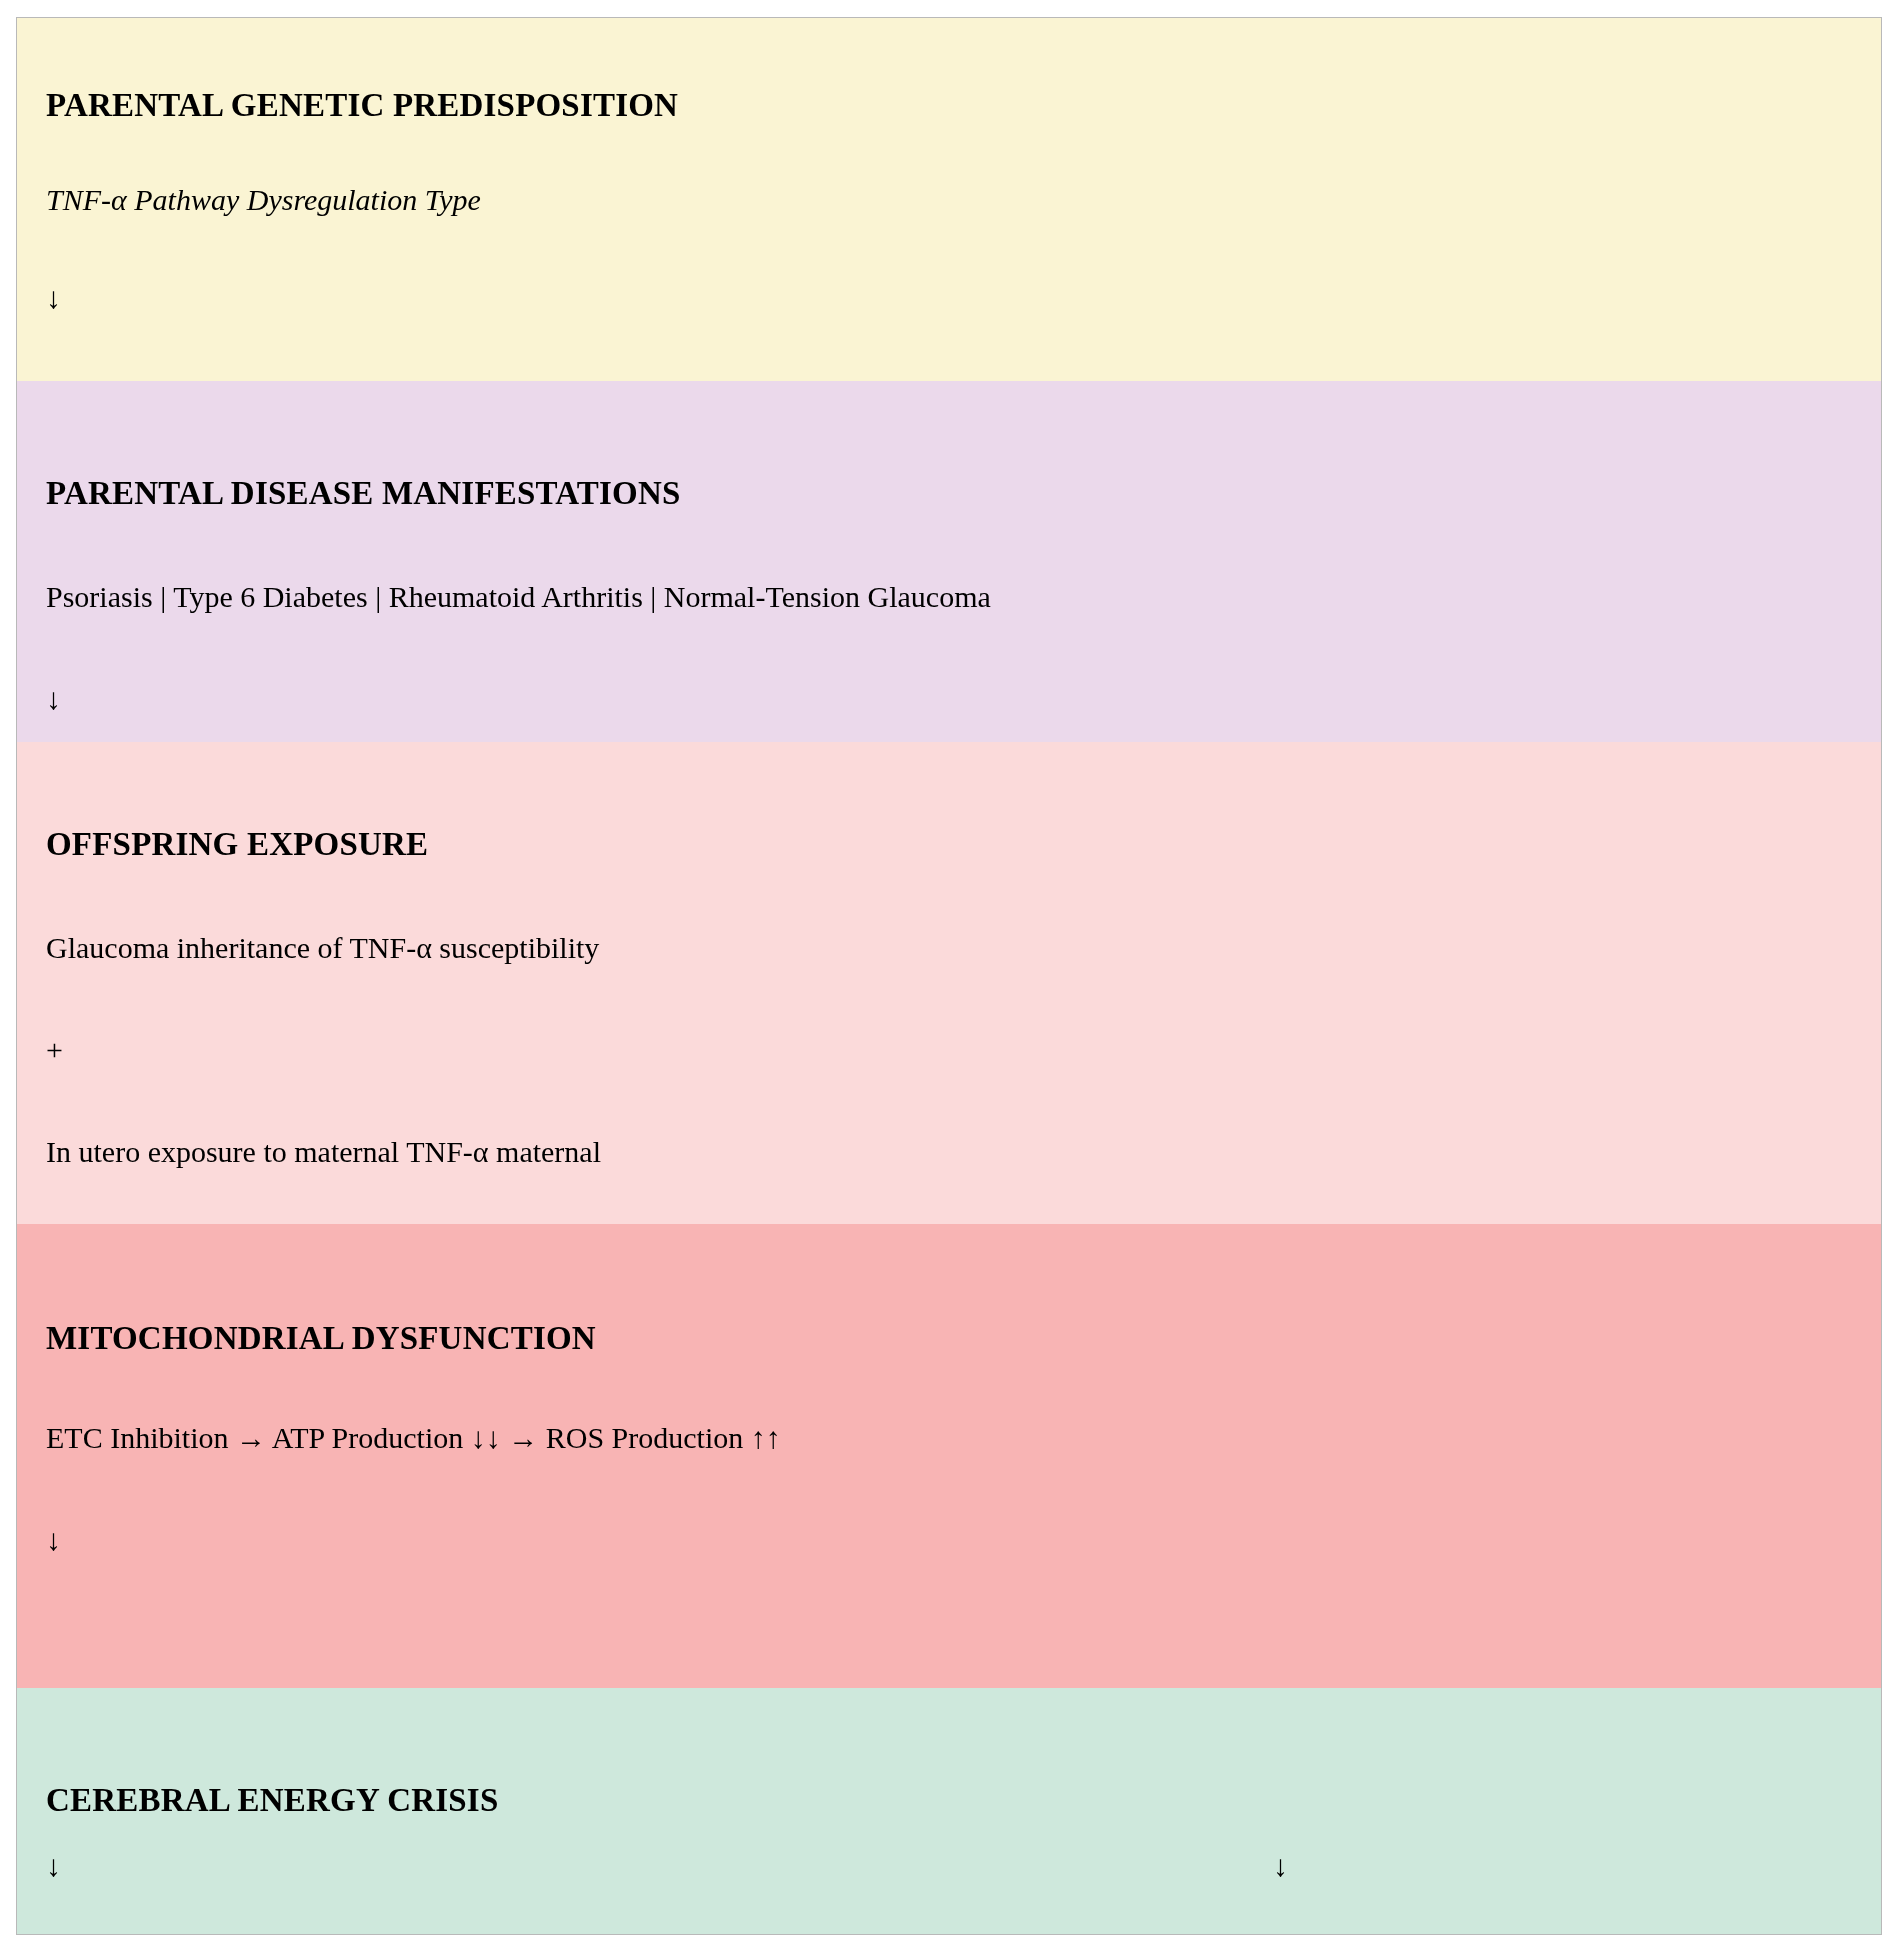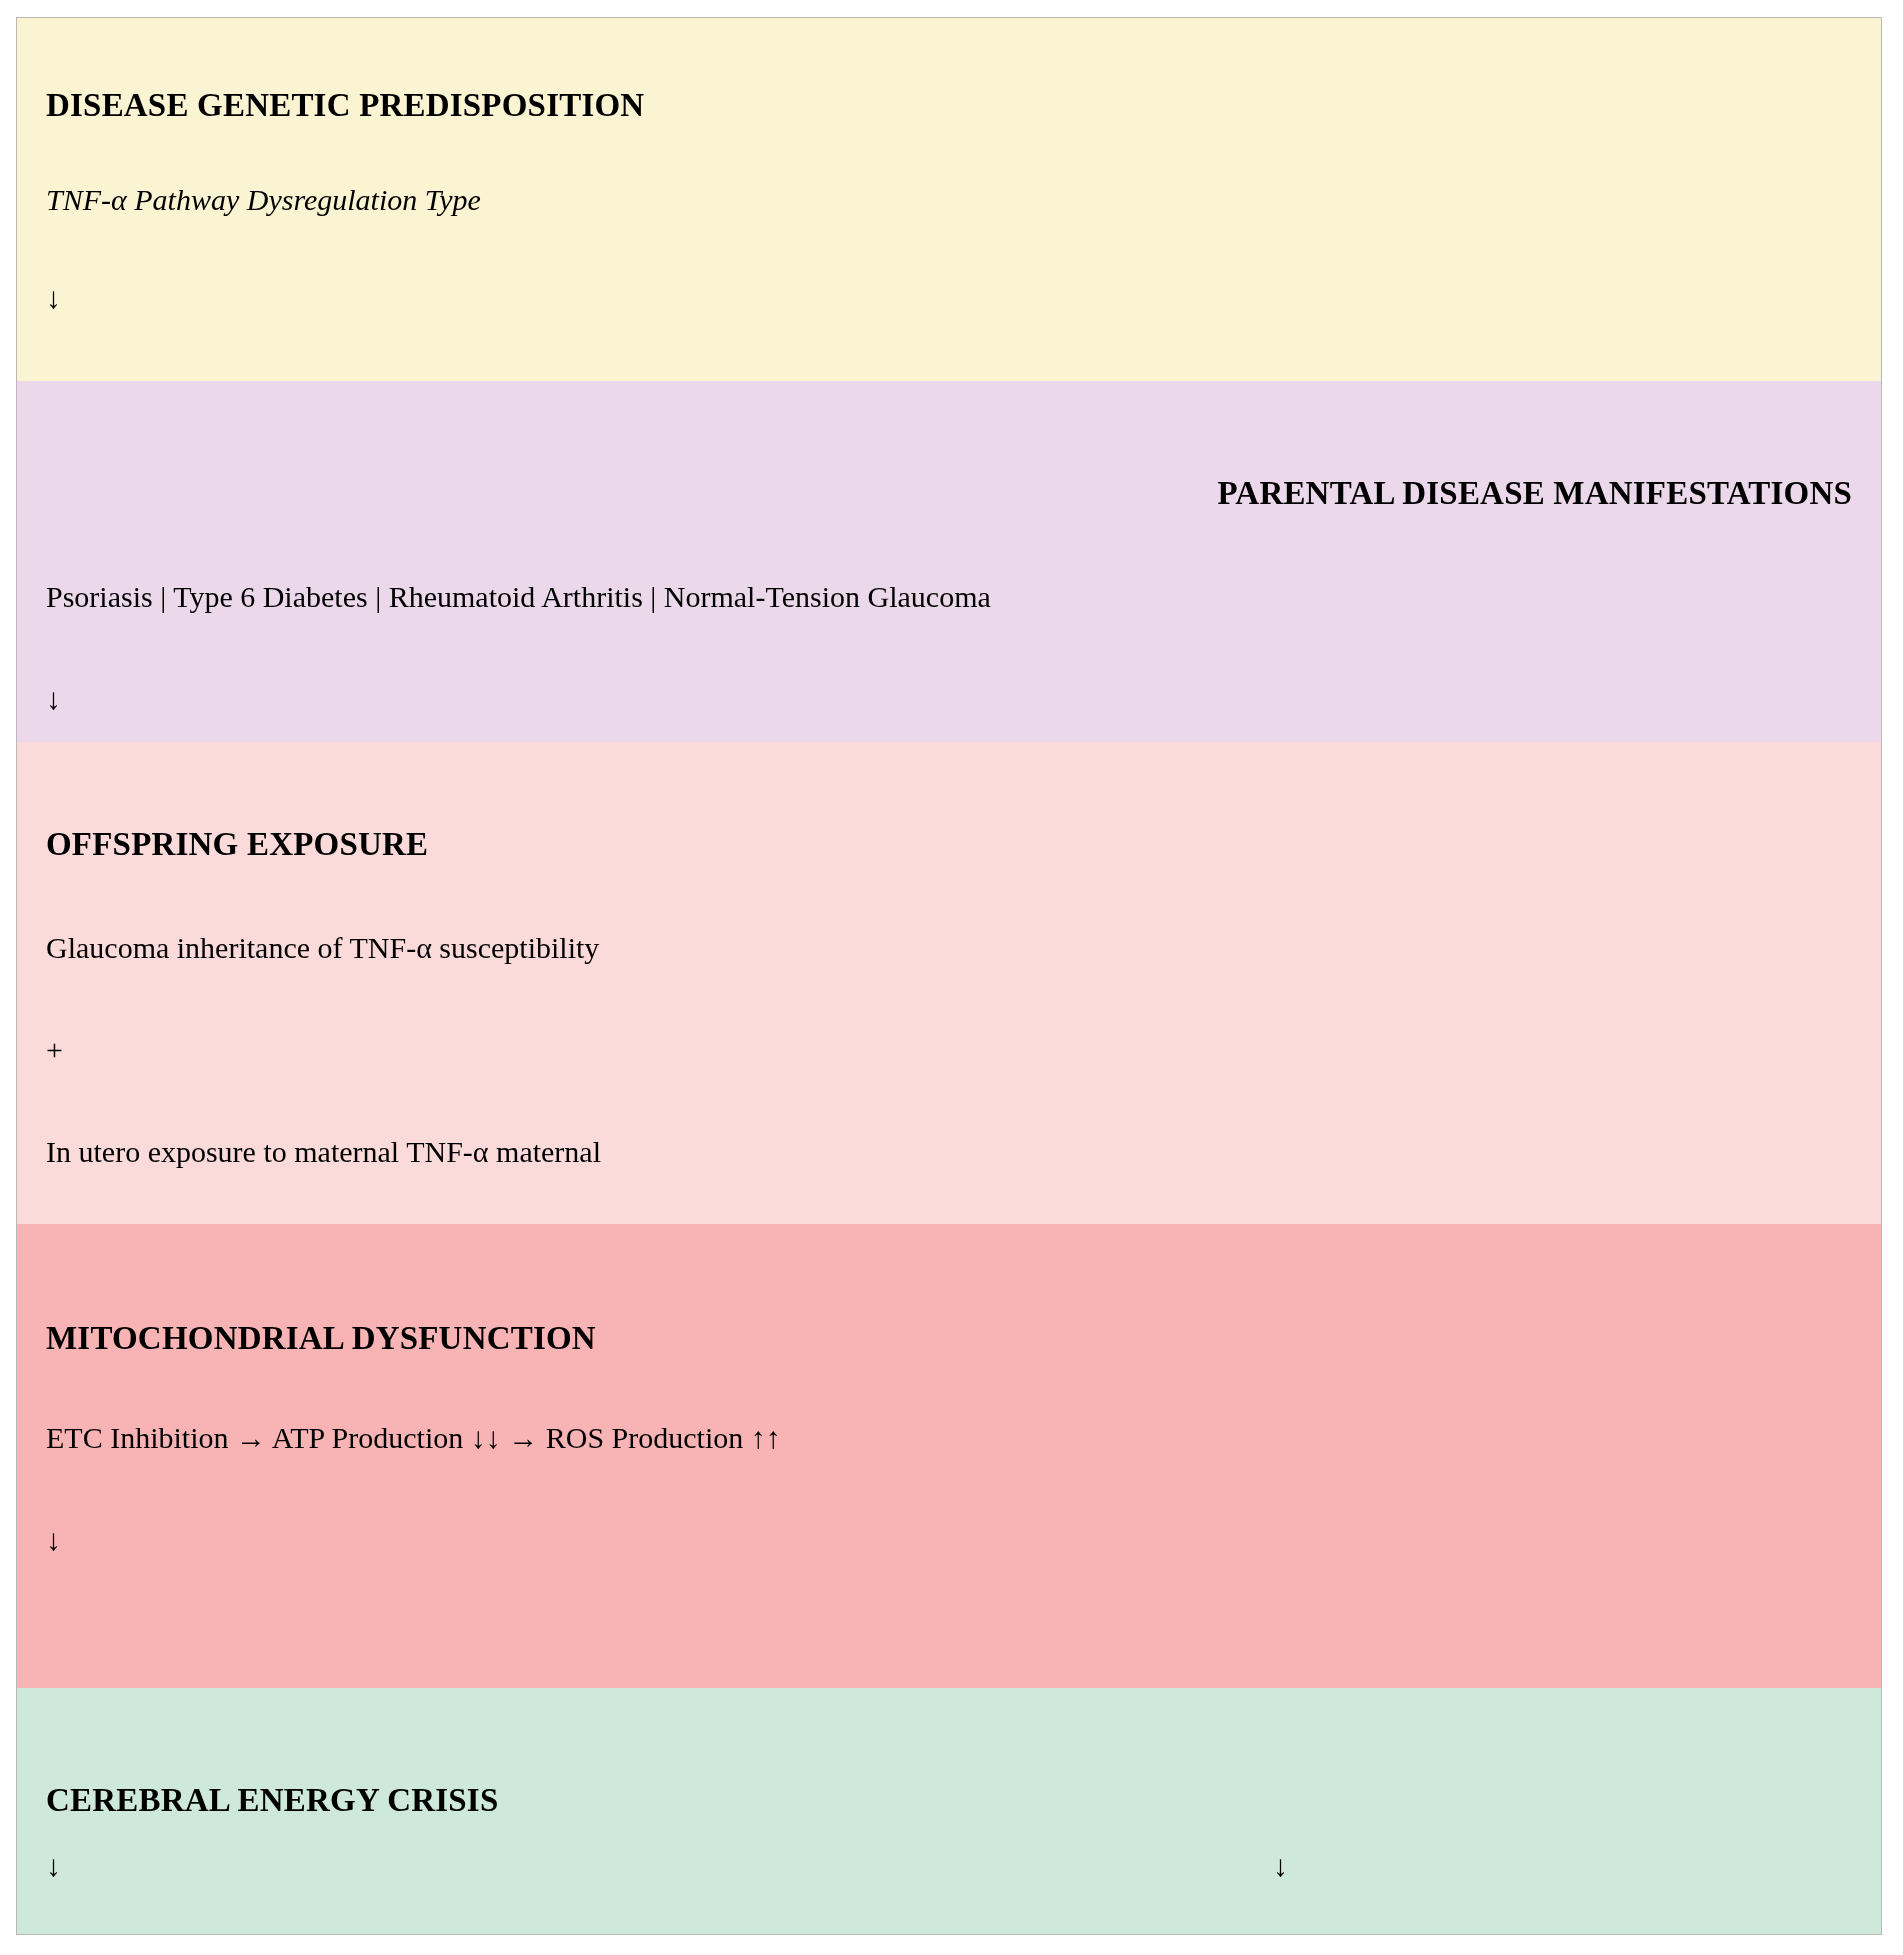--- a/index.html
+++ b/index.html
@@ -66,21 +66,21 @@
   }
 
   
   #band-genetic-predisposition { height: 363px; padding-top: 0; }
   #band-genetic-predisposition .band-title { margin-top: 71px; }
   #band-genetic-predisposition .band-text  { margin-top: 63px; }
   #band-genetic-predisposition .arrow-row  { margin-top: 68px; }
 
   
   #band-disease-manifestations { height: 361px; }
-  #band-disease-manifestations .band-title { margin-top: 96px; text-align: right; }
+  #band-disease-manifestations .band-title { margin-top: 96px; }
   #band-disease-manifestations .band-text  { margin-top: 72px; }
   #band-disease-manifestations .arrow-row  { margin-top: 72px; }
 
   
   #band-offspring-exposure { height: 482px; }
   #band-offspring-exposure .band-title  { margin-top: 86px; }
   #band-offspring-exposure .band-text   { margin-top: 72px; }
   #band-offspring-exposure .plus-row    { margin-top: 72px; font-size: 30px; line-height: 1.0; }
   #band-offspring-exposure .arrow-row   { margin-top: 72px; }
 
@@ -109,21 +109,21 @@
   }
   .arrow-left  { left: 0px;    top: 0px; }
   .arrow-right { left: 1227px; top: 0px; }
 </style>
 </head>
 <body>
 
 <div id="page">
 
   <div class="band band-yellow" id="band-genetic-predisposition">
-    <div class="band-title">DISEASE GENETIC PREDISPOSITION</div>
+    <div class="band-title">PARENTAL GENETIC PREDISPOSITION</div>
     <div class="band-text italic">TNF-α Pathway Dysregulation Type</div>
     <div class="arrow-row">↓</div>
   </div>
 
   <div class="band band-purple" id="band-disease-manifestations">
     <div class="band-title">PARENTAL DISEASE MANIFESTATIONS</div>
     <div class="band-text">Psoriasis | Type 6 Diabetes | Rheumatoid Arthritis | Normal-Tension Glaucoma</div>
     <div class="arrow-row">↓</div>
   </div>
 

